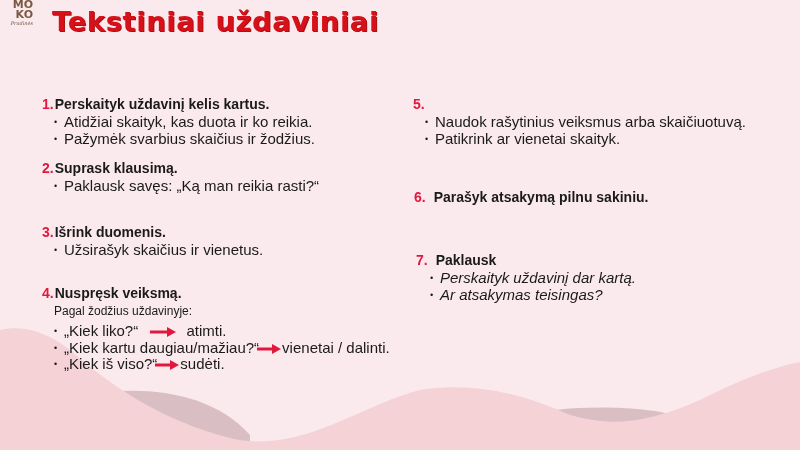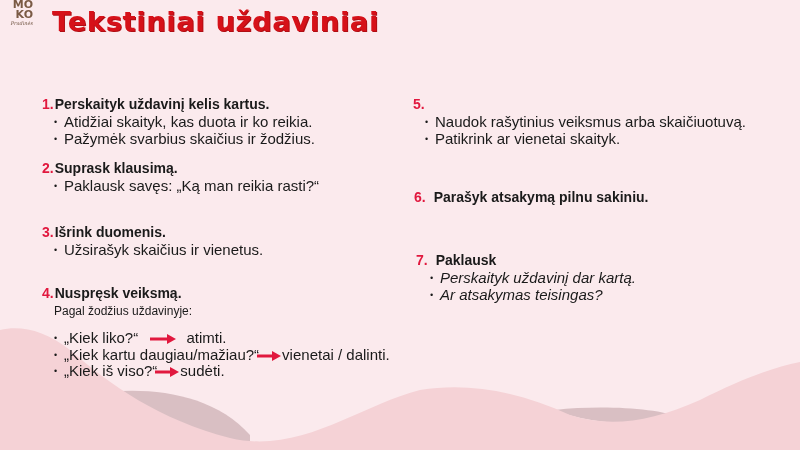--- a/index.html
+++ b/index.html
@@ -81,21 +81,21 @@
     <li>Užsirašyk skaičius ir vienetus.</li>
   </ul>
 </div>
 
 <div class="step" style="left:42px; top:285px;">
   <div class="step-head">
     <span class="num">4.</span>
     <span>Nuspręsk veiksmą.</span>
   </div>
   <div class="intro">Pagal žodžius uždavinyje:</div>
-  <ul class="bullets" style="margin-top:11px;">
+  <ul class="bullets" style="margin-top:4px;">
     <li>
       <span>„Kiek liko?“</span>
       <svg class="arrow wide" width="26" height="10" viewBox="0 0 26 10">
           <rect x="0" y="3.5" width="18" height="3" fill="#e1183e"></rect>
           <polygon points="17,0 26,5 17,10" fill="#e1183e"></polygon>
         </svg>
       <span>atimti.</span>
     </li>
     <li>
       <span>„Kiek kartu daugiau/mažiau?“</span><svg class="arrow" style="margin:0 1px 0 -2px;" width="24" height="10" viewBox="0 0 24 10">

